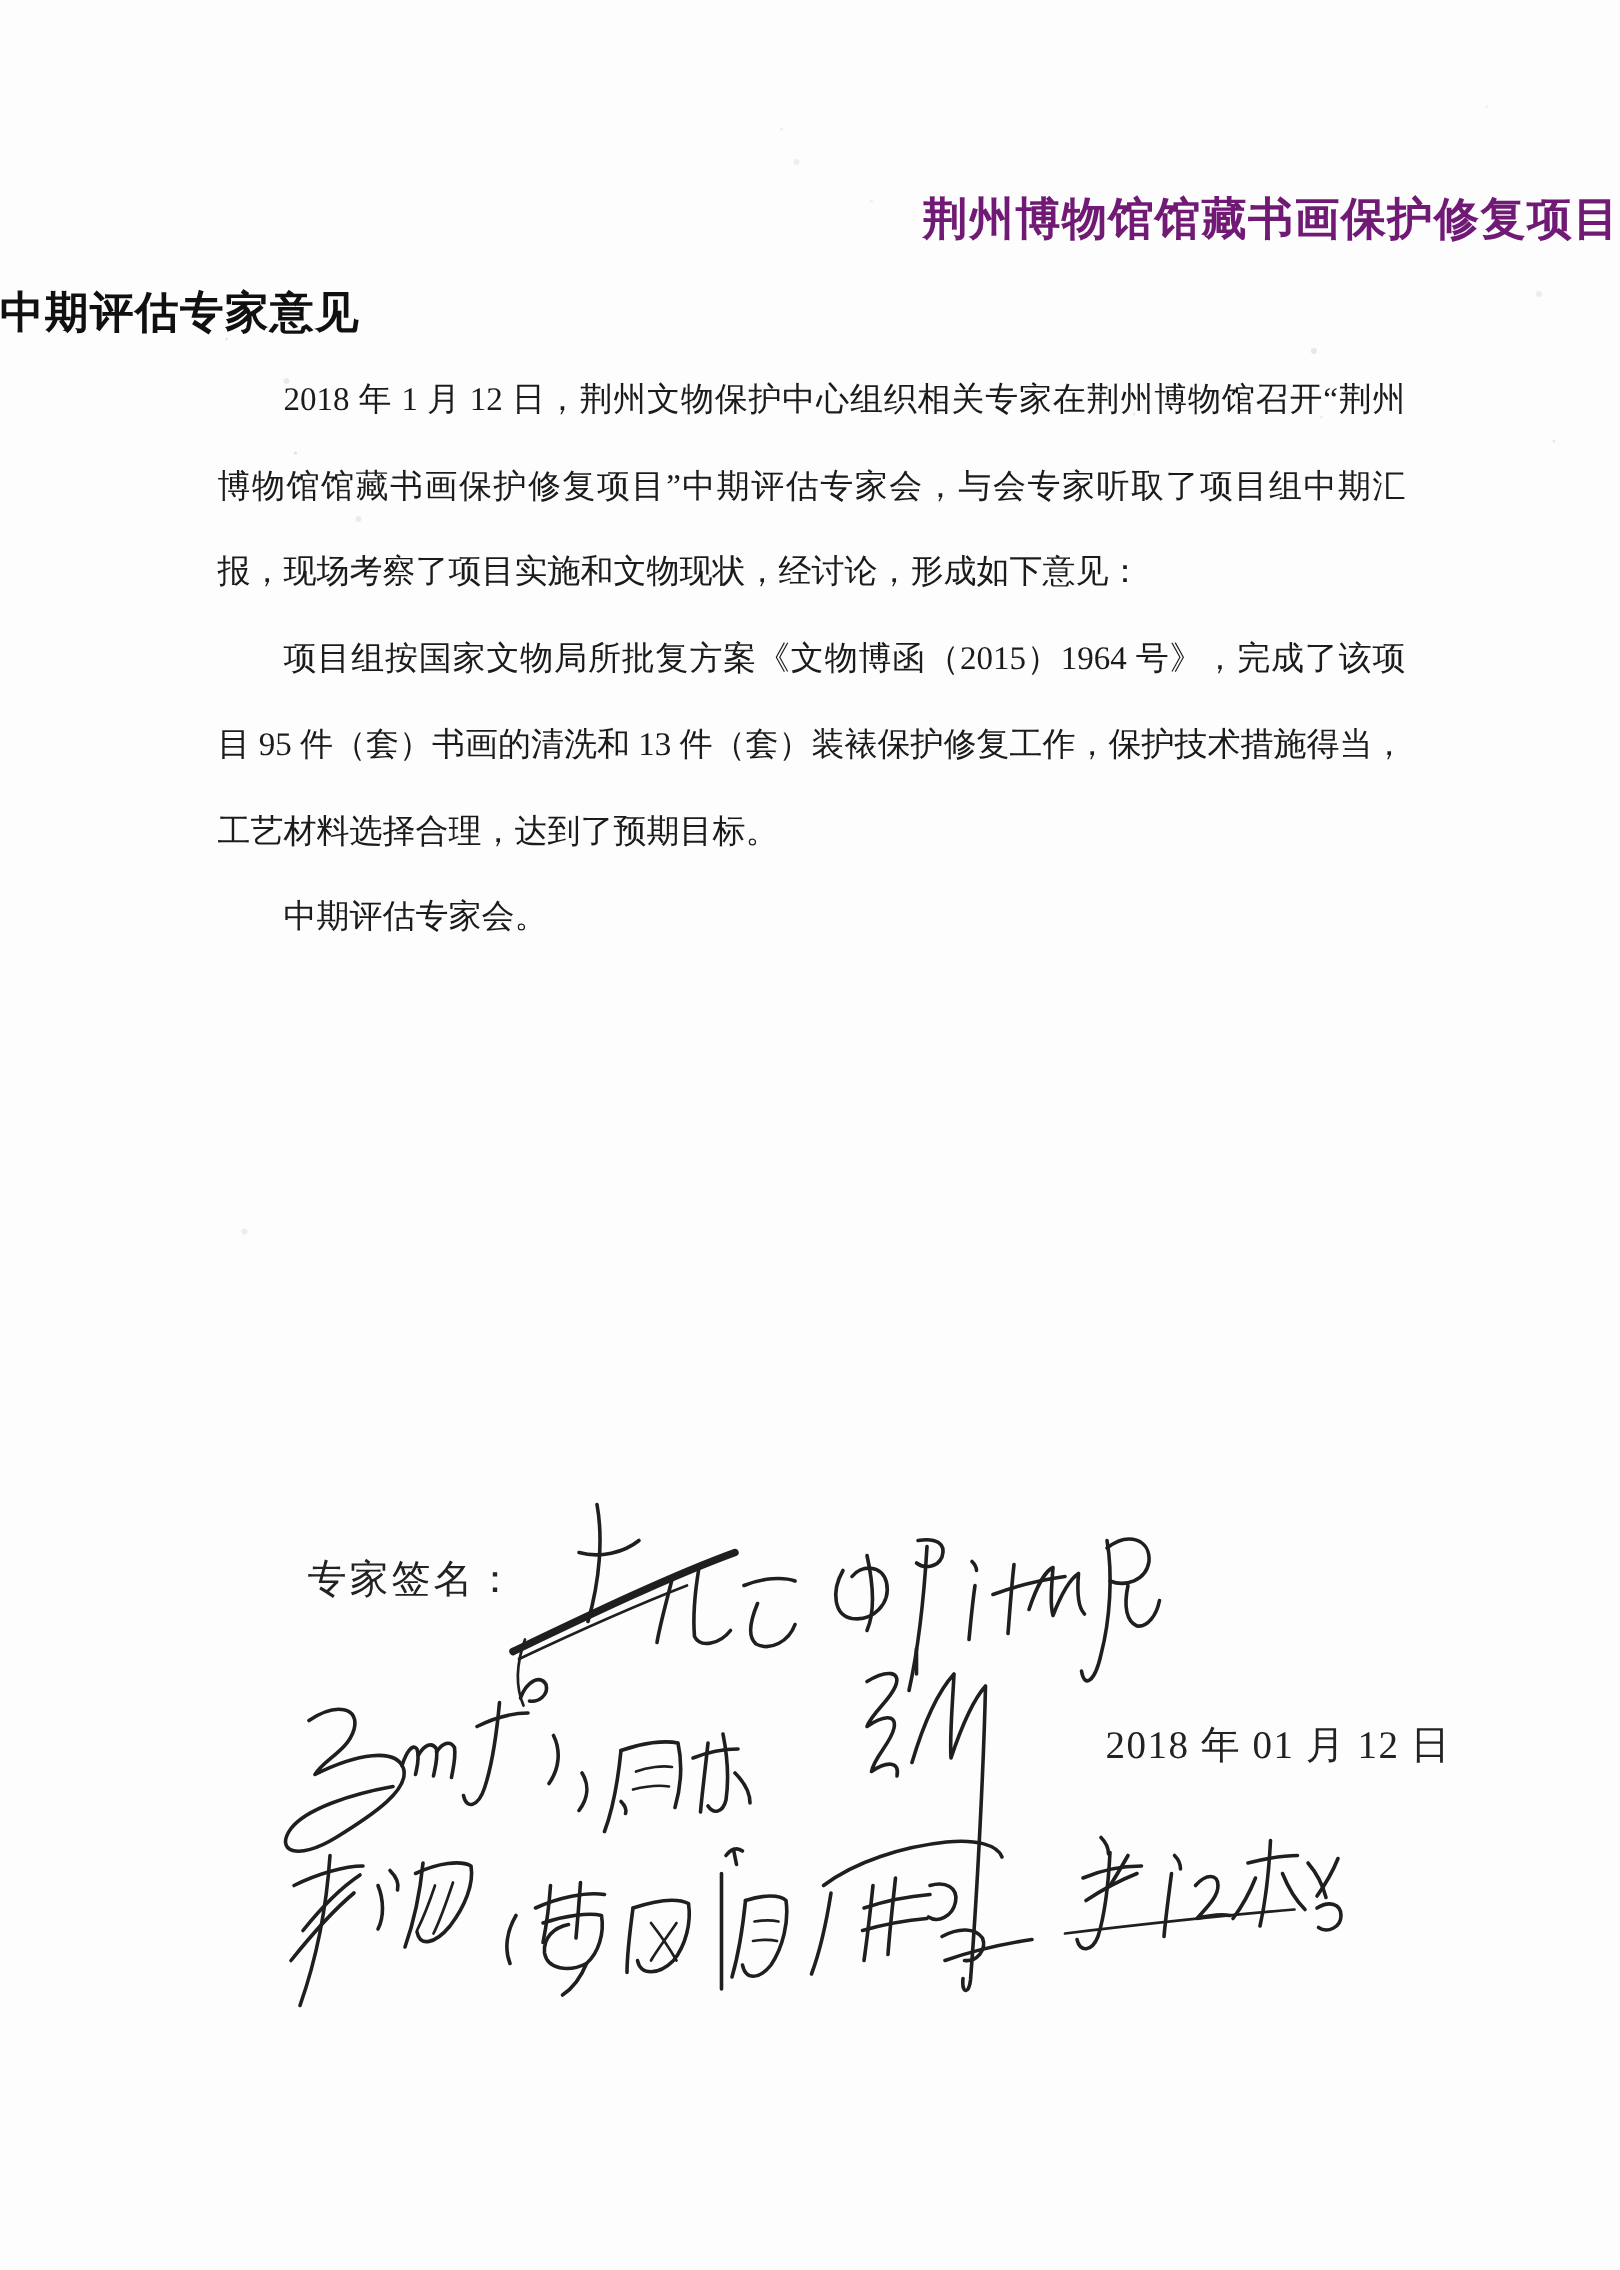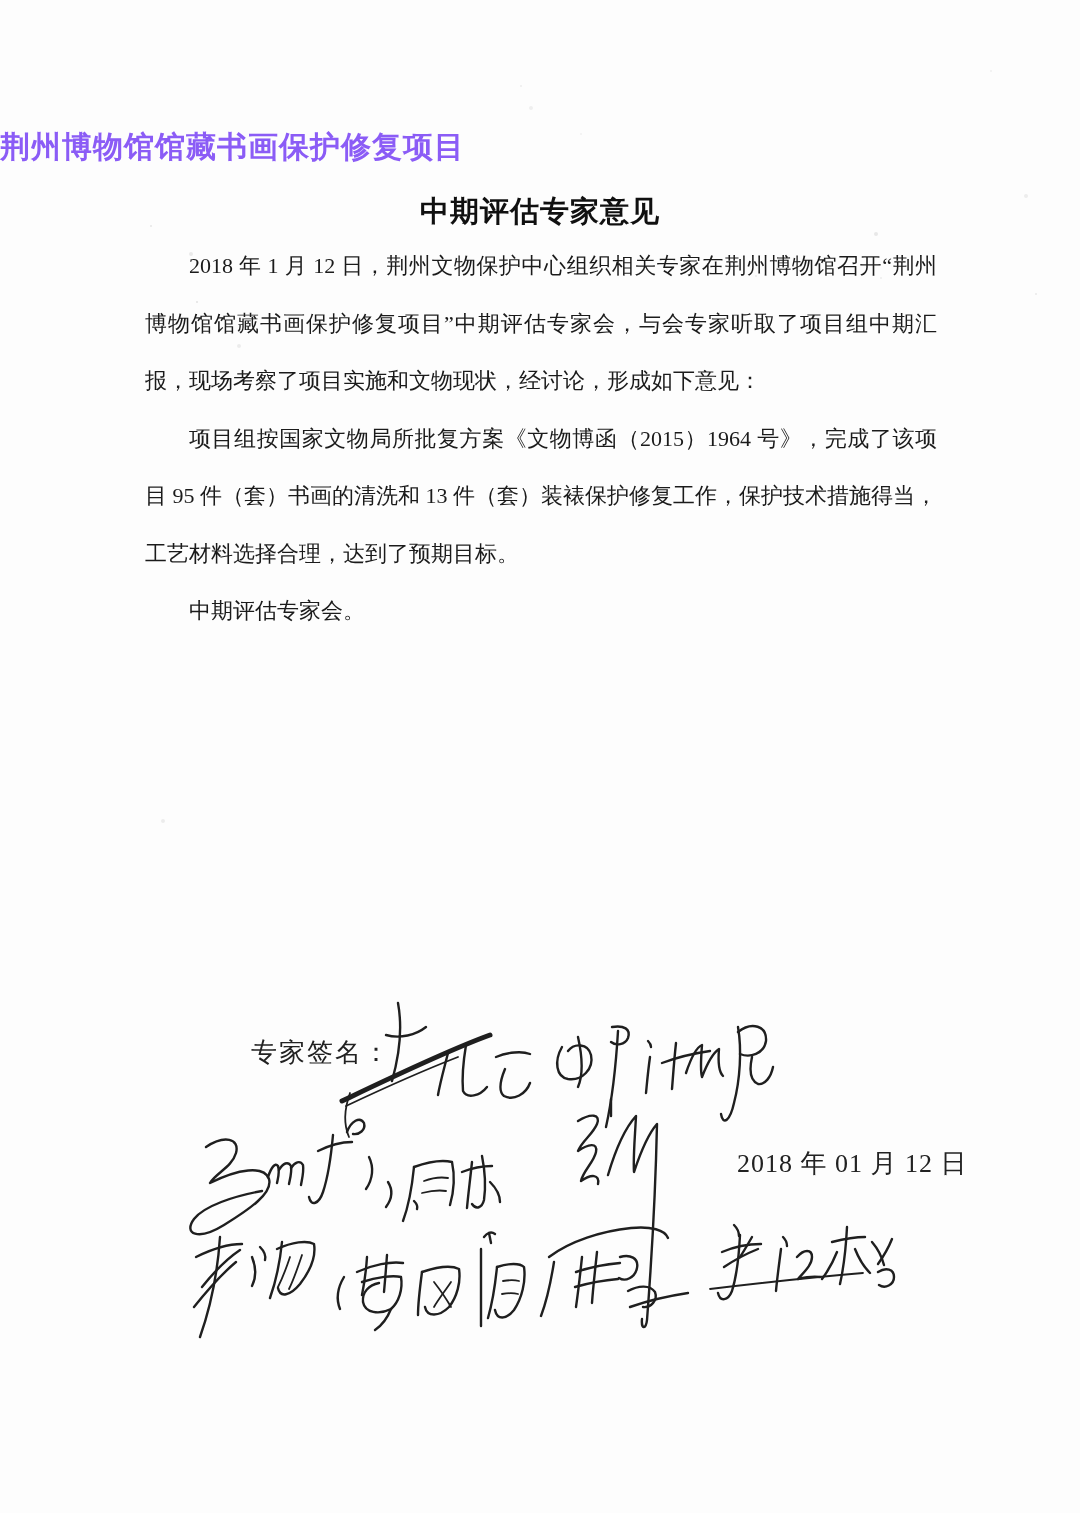--- a/index.html
+++ b/index.html
@@ -1,36 +1,36 @@
 <!DOCTYPE html>
 <html><head>
 <meta charset="utf-8">
 <style>
   html,body{margin:0;padding:0;background:#ffffff;}
   .page{
     position:relative;width:1080px;height:1513px;background:#fdfdfd;overflow:hidden;
     font-family:"Liberation Serif","DejaVu Serif",serif;color:#1b1b1b;
   }
   .doc-title{
-    position:absolute;top:127px;left:0;width:1080px;text-align:left;
+    position:absolute;top:127px;left:0;width:1080px;text-align:right;
     font-family:"Liberation Sans","DejaVu Sans",sans-serif;font-weight:700;
-    font-size:30px;line-height:40px;color:#8b5cf6;letter-spacing:1px;
+    font-size:30px;line-height:40px;color:#701a75;letter-spacing:1px;
   }
   .doc-subtitle{
-    position:absolute;top:191px;left:0;width:1080px;text-align:center;
-    font-family:Liberation Serif, serif;font-weight:700;
+    position:absolute;top:191px;left:0;width:1080px;
+    font-family:Liberation Mono, monospace;font-weight:700;
     font-size:29px;line-height:40px;color:#101010;letter-spacing:1px;
   }
   .body-text{
     position:absolute;top:237px;left:145px;width:792px;
     font-size:22px;line-height:57.5px;text-align:justify;text-justify:inter-ideograph;
   }
   .para{margin:0;text-indent:2em;}
   .sig-label{
-    position:absolute;left:205px;top:1035px;font-size:26px;letter-spacing:2px;color:#222;margin-left:46px;
+    position:absolute;left:205px;top:1035px;font-size:26px;letter-spacing:2px;color:#222;
   }
   .doc-date{
     position:absolute;left:706px;top:1146px;font-size:26px;letter-spacing:1px;color:#222;white-space:nowrap;margin-left:31px;
   }
   .signatures{position:absolute;left:150px;top:985px;}
   .signatures path{fill:none;stroke:#1f1f1f;stroke-width:2.4;stroke-linecap:round;stroke-linejoin:round;}
   .signatures path.thick{stroke-width:5;}
   .signatures path.thin{stroke-width:1.8;}
   
   .noise{

